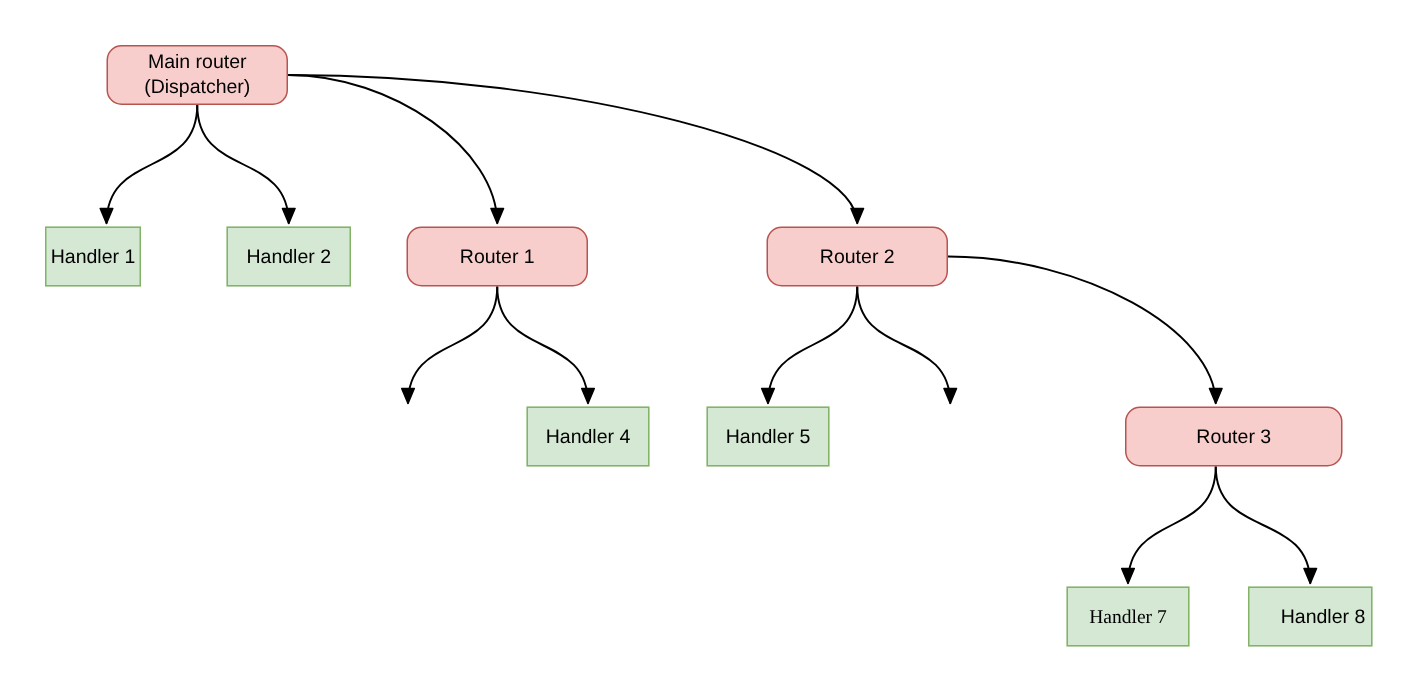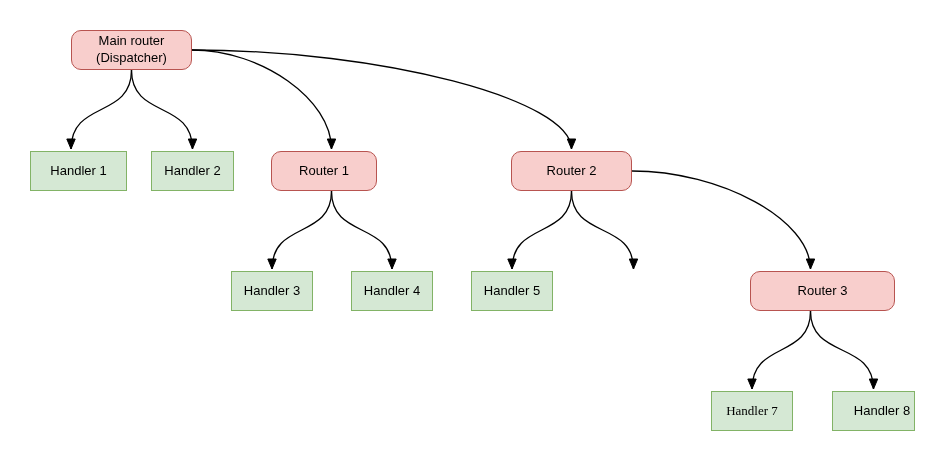--- a/index.html
+++ b/index.html
@@ -64,23 +64,22 @@
         <path d="M 571.5 191 C 571.5 239.36, 512 220.64, 512 269" fill="none" stroke="#000000" stroke-width="1.3" marker-end="url(#arrowhead)"></path>
         <path d="M 571.5 191 C 571.5 239.36, 633.5 220.64, 633.5 269" fill="none" stroke="#000000" stroke-width="1.3" marker-end="url(#arrowhead)"></path>
         <path d="M 632 171 C 721.25 171, 810.5 220, 810.5 269" fill="none" stroke="#000000" stroke-width="1.3" marker-end="url(#arrowhead)"></path>
         <path d="M 810.5 311 C 810.5 359.36, 752 340.64, 752 389" fill="none" stroke="#000000" stroke-width="1.3" marker-end="url(#arrowhead)"></path>
         <path d="M 810.5 311 C 810.5 359.36, 873.5 340.64, 873.5 389" fill="none" stroke="#000000" stroke-width="1.3" marker-end="url(#arrowhead)"></path>
       </g>
   </svg>
 
   <div class="node router" style="left: 71px; top: 30px; width: 121px; height: 40px;">Main router
 (Dispatcher)</div>
-  <div class="node handler" style="left: 30px; top: 151px; width: 97px; height: 40px;">Handler 1</div>
+  <div class="node handler" style="left: 30px; top: 151px; width: 64px; height: 40px;">Handler 1</div>
   <div class="node handler" style="left: 151px; top: 151px; width: 83px; height: 40px;">Handler 2</div>
-  <div class="node router" style="left: 271px; top: 151px; width: 106px; height: 40px;">Router 1</div>
+  <div class="node router" style="left: 271px; top: 151px; width: 121px; height: 40px;">Router 1</div>
   <div class="node router" style="left: 511px; top: 151px; width: 121px; height: 40px; text-align: right;">Router 2</div>
-  <div class="node handler" style="left: 231px; top: 271px; width: 82px; height: 40px;">Handler 3</div>
   <div class="node handler" style="left: 351px; top: 271px; width: 82px; height: 40px;">Handler 4</div>
   <div class="node handler" style="left: 471px; top: 271px; width: 82px; height: 40px;">Handler 5</div>
   <div class="node router" style="left: 750px; top: 271px; width: 145px; height: 40px;">Router 3</div>
   <div class="node handler" style="left: 711px; top: 391px; width: 82px; height: 40px; font-family: Liberation Serif, serif;">Handler 7</div>
   <div class="node handler" style="left: 832px; top: 391px; width: 83px; height: 40px; padding-left: 17px;">Handler 8</div>
 </div>
 
 </body></html>

